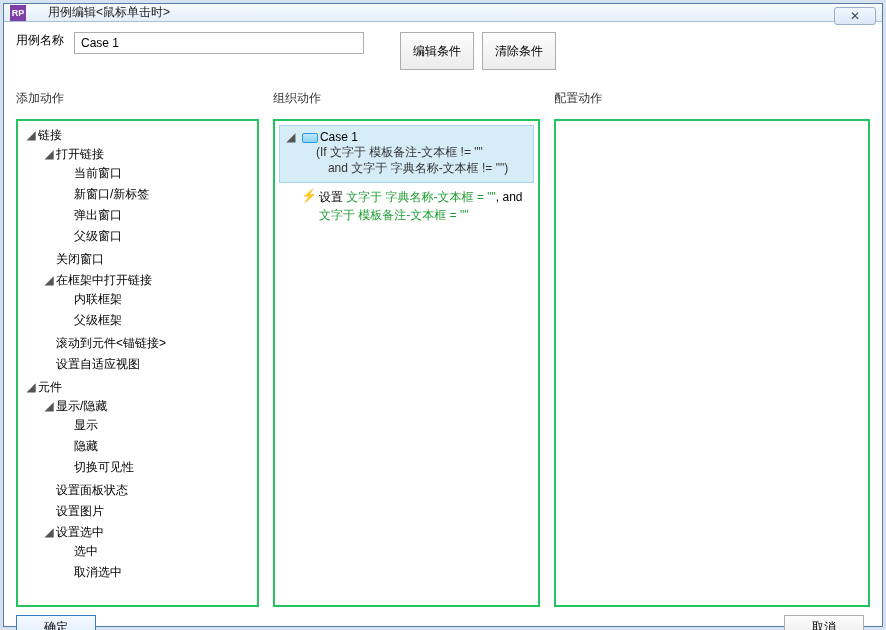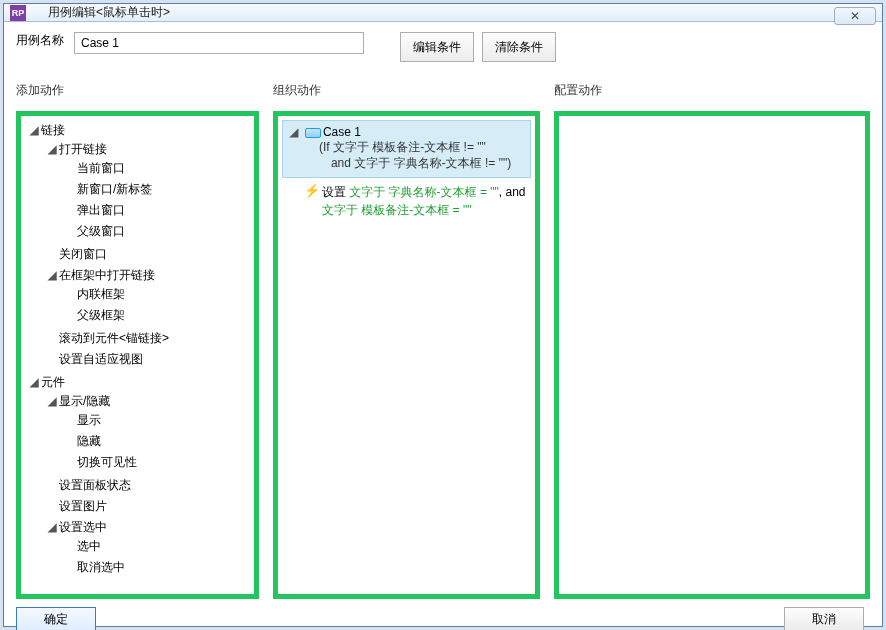--- a/index.html
+++ b/index.html
@@ -6,25 +6,25 @@
   body { margin: 0; background: #d5e3f0; padding: 3px; }
   .window { width: 880px; height: 624px; background: #fff; border: 1px solid #5a7ba8; display: flex; flex-direction: column; }
   .titlebar { height: 28px; background: linear-gradient(#f7fbff, #e3eefb); border-bottom: 1px solid #a9bfd8; display: flex; align-items: center; padding: 0 6px; position: relative; gap: 16px; }
   .titlebar .icon { width: 16px; height: 16px; background: #7e3fa8; display: inline-flex; align-items: center; justify-content: center; color: #fff; font-size: 9px; font-weight: bold; margin-right: 6px; }
   .titlebar .title { color: #1a1a1a; }
   .titlebar .close { position: absolute; right: 6px; top: 3px; width: 42px; height: 18px; border: 1px solid #9aaec8; border-radius: 3px; background: linear-gradient(#f2f7ff,#dce8f7); display: flex; align-items: center; justify-content: center; cursor: default; color:#3a4a5f;}
   .content { flex: 1; display: flex; flex-direction: column; padding: 10px 12px 10px 12px; }
   .toprow { display: flex; gap: 8px; margin-bottom: 20px; }
   .toprow .lbl { margin-right: 2px; }
   .toprow input[type=text] { width: 290px; height: 22px; border: 1px solid #adadad; padding: 2px 6px; }
-  .btn { height: 30px; min-width: 64px; padding: 0 12px; border: 1px solid #adadad; background: linear-gradient(#fdfdfd,#ececec); cursor: default; }
+  .btn { height: 38px; min-width: 64px; padding: 0 12px; border: 1px solid #adadad; background: linear-gradient(#fdfdfd,#ececec); cursor: default; }
   .btn.primary { border-color: #3a79c4; background: linear-gradient(#f4f9ff,#dfeeff); }
   .columns { flex: 1; display: grid; grid-template-columns: 1fr 1.1fr 1.3fr; gap: 14px; min-height: 0; }
   .colhead { margin-bottom: 12px; color: #333; }
-  .panel { border: 5px solid #22c55e; background: #fff; height: 488px; overflow: auto; }
+  .panel { border: 2px solid #22c55e; background: #fff; height: 488px; overflow: auto; }
   .tree { padding: 4px 2px; }
   .tree ul { list-style: none; margin: 0; padding-left: 16px; }
   .tree > ul { padding-left: 4px; }
   .tree li { padding: 2px 2px; white-space: nowrap; cursor: default; }
   .tw { display:inline-block; width:10px; text-align:center; color:#555; margin-right:2px; user-select:none;}
   .org { padding: 4px; }
   .caseblock { background: #d6edf8; border: 1px solid #a9d6ee; padding: 4px 6px 6px 6px; }
   .caseblock .row1 { display:flex; align-items:flex-start; gap:4px; }
   .caseblock .tw2 { color:#555; }
   .caseblock .caseicon { width:14px; height:10px; margin-top:3px; display:inline-block; }

